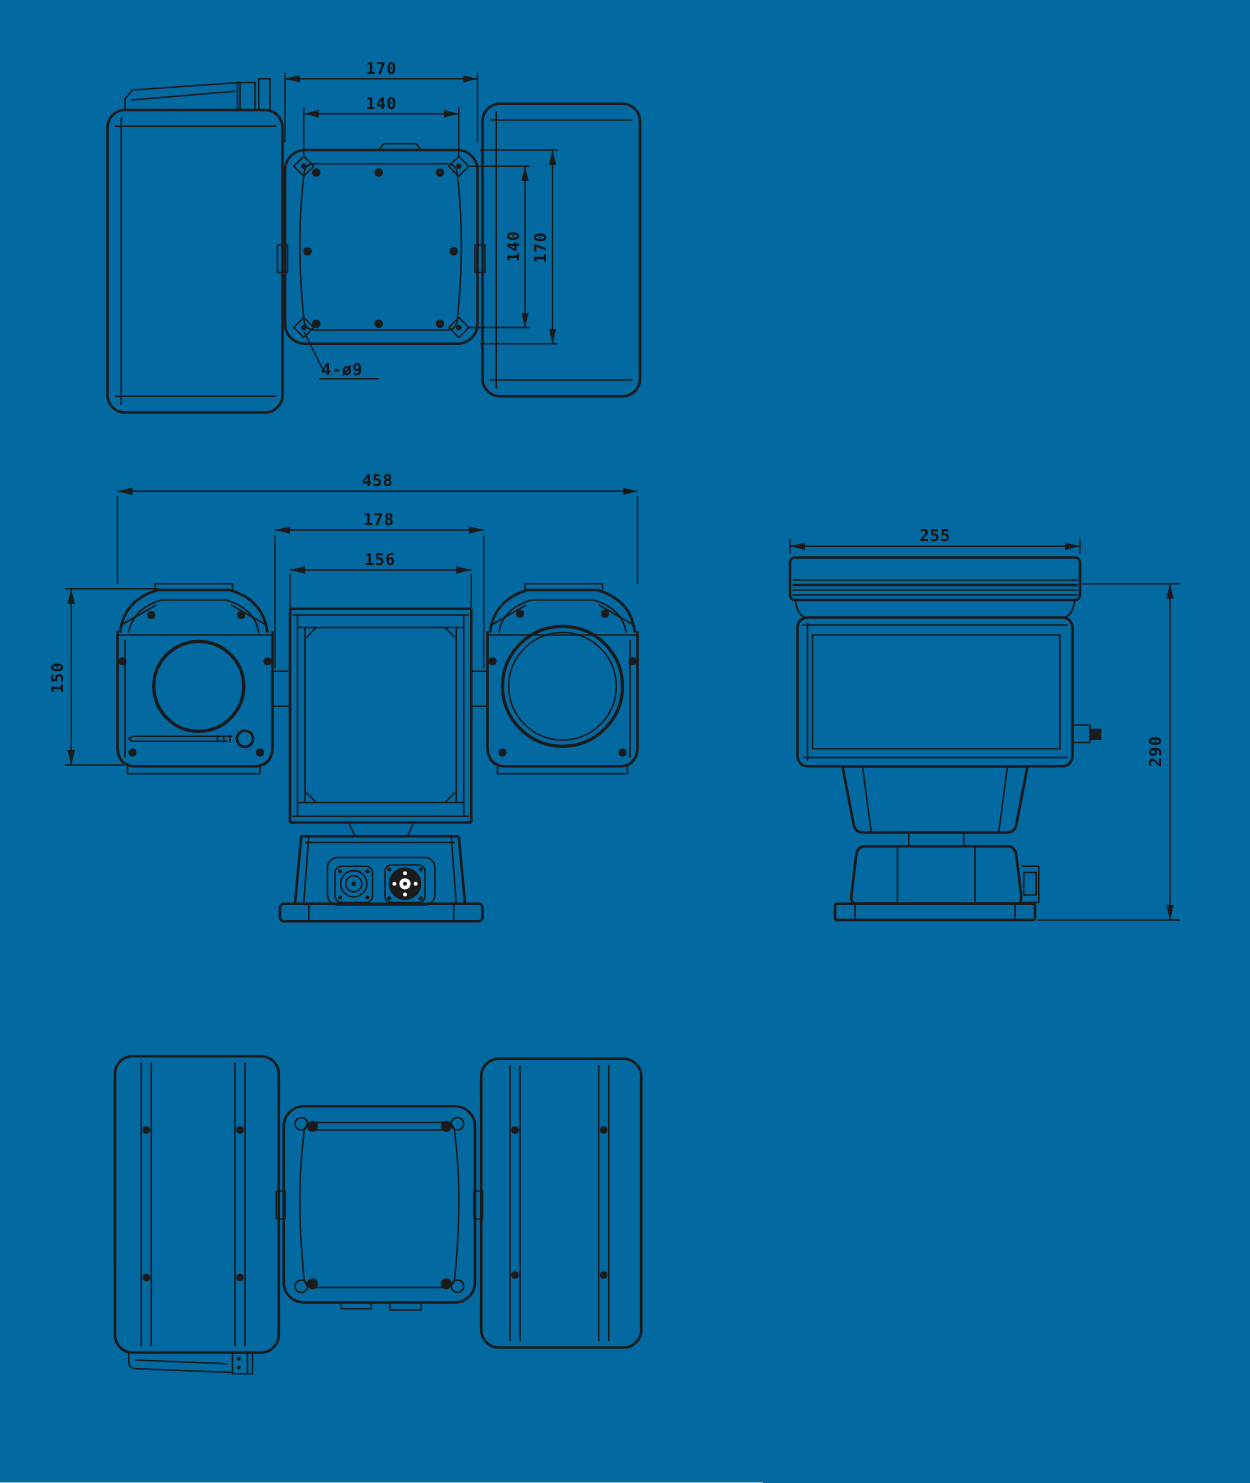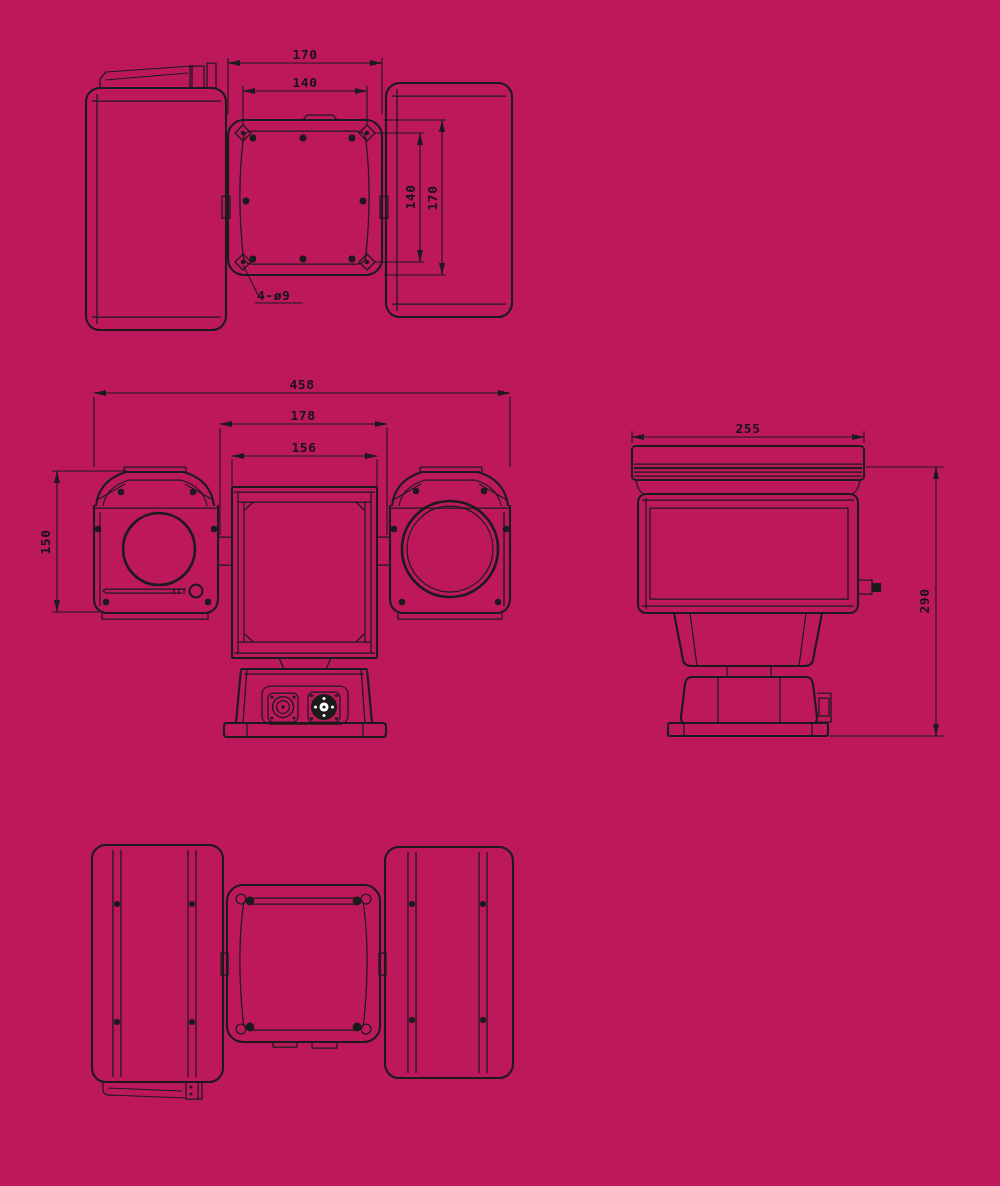--- a/index.html
+++ b/index.html
@@ -1,16 +1,16 @@
 <!DOCTYPE html>
 <html><head>
 <meta charset="utf-8">
 <style>
   html,body { margin:0; padding:0; background:#ffffff; }
-  #canvas { position:relative; width:1000px; height:1186px; background:#be185d; overflow:hidden;
+  #canvas { position:relative; width:1000px; height:1186px; background:#0369a1; overflow:hidden;
             font-family:"DejaVu Sans Mono", monospace; }
   svg path, svg line, svg rect, svg circle, svg polyline {
     fill:none; stroke:#1b1b1b; stroke-width:1.6; stroke-linejoin:round;
   }
   .o { stroke-width:2.1; }            
   .t { stroke-width:1.25; }           
   .d { stroke-width:1.1; }            
   .b { stroke-width:2.6; }            
   .f { fill:#1b1b1b; stroke:none; }   
   .w { fill:#ffffff; stroke:none; }   

